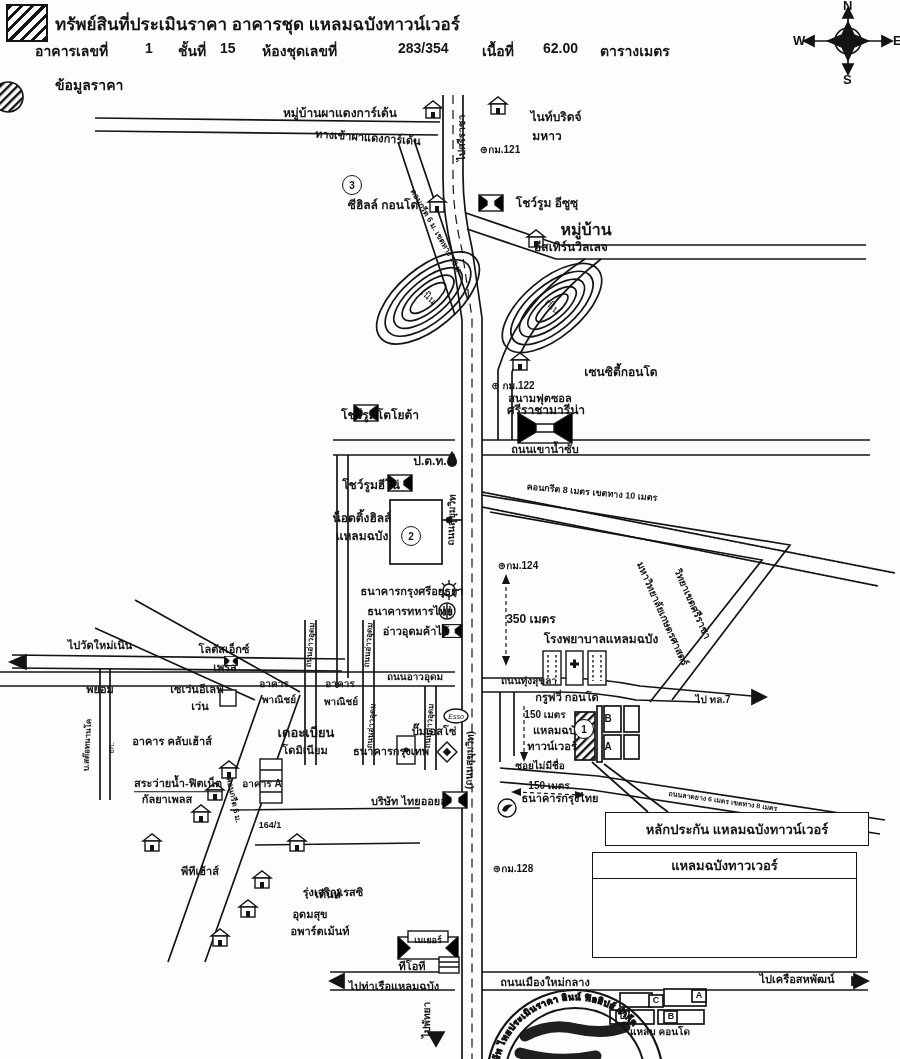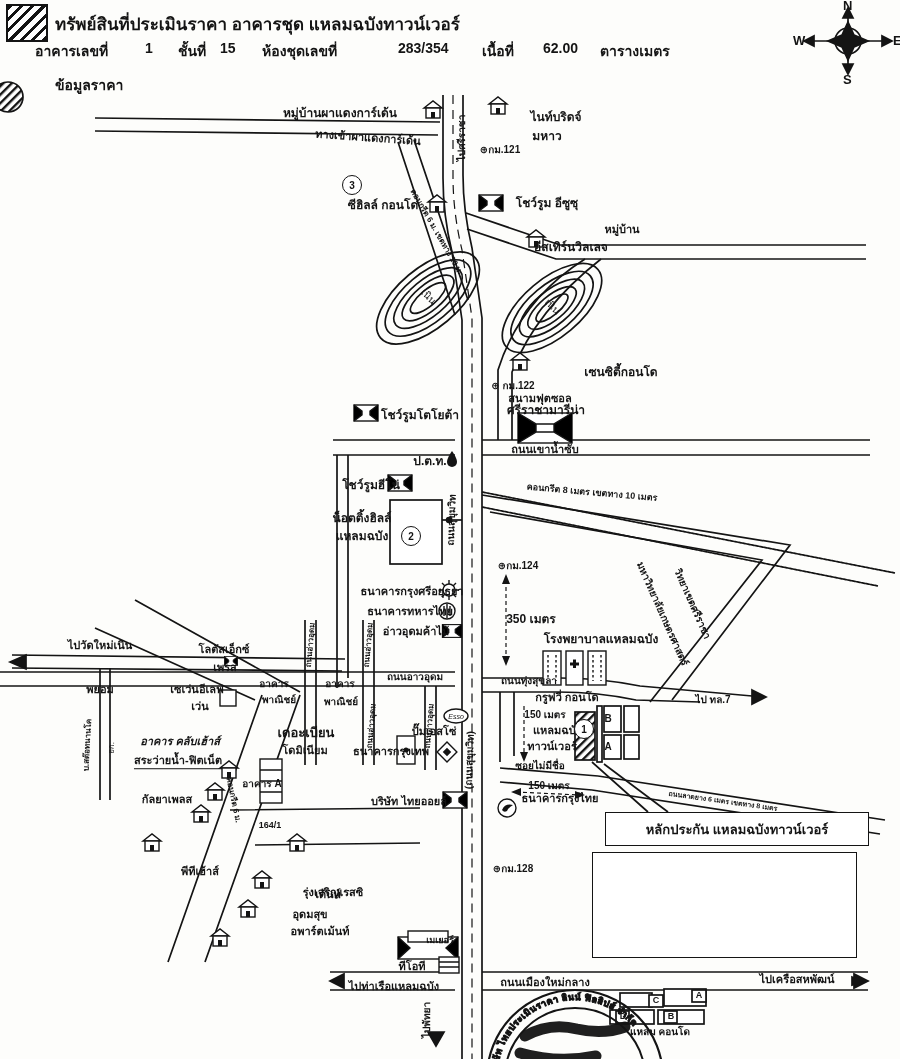--- a/index.html
+++ b/index.html
@@ -2,21 +2,21 @@
 <html><head>
 <meta charset="utf-8">
 <style>
   html,body{margin:0;padding:0;background:#e8e8e4;}
   #canvas{position:relative;width:900px;height:1059px;background:#fdfdfb;overflow:hidden;
           font-family:"Liberation Sans","DejaVu Sans",sans-serif;color:#141414;}
   svg{position:absolute;left:0;top:0;}
   #labels{position:absolute;left:0;top:0;width:100%;height:100%;z-index:3;}
   .ml{position:absolute;white-space:nowrap;line-height:1.05;color:#141414;}
   .b{font-weight:700;}
-  .u{border-bottom:1.5px solid #141414;padding-bottom:1px;}
+  .u{border-bottom:1.5px solid #141414;padding-bottom:1px;margin-top:23px;}
   .mk{position:absolute;width:18px;height:18px;border:1.6px solid #141414;border-radius:50%;
       background:#fff;display:flex;align-items:center;justify-content:center;
       font-size:10px;font-weight:700;transform:translate(-50%,-50%);z-index:4;}
   
   #header{position:absolute;left:0;top:0;width:100%;height:100px;z-index:5;}
   #title{position:absolute;left:55px;top:10px;font-size:17px;font-weight:700;}
   .hf{position:absolute;top:40px;font-size:14px;font-weight:700;}
   #price-row{position:absolute;left:55px;top:74px;font-size:14px;font-weight:700;}
   
   .cp{position:absolute;font-size:13px;font-weight:700;z-index:5;}
@@ -330,41 +330,42 @@
     <div id="price-row">ข้อมูลราคา</div>
   </div>
 
   <span class="cp" style="left:843px;top:-2px">N</span>
   <span class="cp" style="left:843px;top:72px">S</span>
   <span class="cp" style="left:793px;top:33px">W</span>
   <span class="cp" style="left:893px;top:33px">E</span>
 
   <div id="callout">หลักประกัน แหลมฉบังทาวน์เวอร์</div>
   <div id="legend">
+    <div class="lt">แหลมฉบังทาวเวอร์</div>
   </div>
 
   <div id="labels">
       <span class="ml b" style="left: 340px; top: 113px; font-size: 12px; transform: translate(-50%, -50%);">หมู่บ้านผาแดงการ์เด้น</span>
       <span class="ml b" style="left: 368px; top: 138px; font-size: 11px; transform: translate(-50%, -50%) rotate(4deg);">ทางเข้าผาแดงการ์เด้น</span>
       <span class="ml b" style="left: 556px; top: 117px; font-size: 12px; transform: translate(-50%, -50%);">ไนท์บริดจ์</span>
       <span class="ml b" style="left: 547px; top: 136px; font-size: 12px; transform: translate(-50%, -50%);">มหาว</span>
       <span class="ml b" style="left: 500px; top: 150px; font-size: 10px; transform: translate(-50%, -50%);">⊕กม.121</span>
       <span class="ml b" style="left: 383px; top: 205px; font-size: 12px; transform: translate(-50%, -50%);">ซีฮิลล์ กอนโด</span>
       <span class="ml b" style="left: 547px; top: 203px; font-size: 12px; transform: translate(-50%, -50%);">โชว์รูม อีซูซุ</span>
-      <span class="ml b" style="left: 586px; top: 230px; font-size: 11px; transform: translate(-50%, -50%); margin-left: 36px;">หมู่บ้าน</span>
+      <span class="ml b" style="left: 586px; top: 230px; font-size: 16px; transform: translate(-50%, -50%);">หมู่บ้าน</span>
       <span class="ml b" style="left: 571px; top: 247px; font-size: 12px; transform: translate(-50%, -50%);">อีสเทิร์นวิลเลจ</span>
       <span class="ml b" style="left: 462px; top: 138px; font-size: 10px; transform: translate(-50%, -50%) rotate(-90deg);">ไปศรีราชา</span>
       <span class="ml b" style="left: 436px; top: 232px; font-size: 8px; transform: translate(-50%, -50%) rotate(60deg);">คอนกรีต 6 ม. เขตทาง 10 ม.</span>
       <span class="ml" style="left: 428px; top: 297px; font-size: 10px; transform: translate(-50%, -50%) rotate(45deg);">เนิน</span>
       <span class="ml" style="left: 552px; top: 307px; font-size: 10px; transform: translate(-50%, -50%) rotate(45deg);">เนิน</span>
       <span class="ml b" style="left: 621px; top: 372px; font-size: 12px; transform: translate(-50%, -50%);">เซนซิตี้กอนโด</span>
       <span class="ml b" style="left: 513px; top: 386px; font-size: 10px; transform: translate(-50%, -50%);">⊕ กม.122</span>
       <span class="ml b" style="left: 540px; top: 399px; font-size: 11px; transform: translate(-50%, -50%);">สนามฟุตซอล</span>
       <span class="ml b" style="left: 546px; top: 410px; font-size: 12px; transform: translate(-50%, -50%);">ศรีราชามารีน่า</span>
-      <span class="ml b" style="left: 380px; top: 415px; font-size: 12px; transform: translate(-50%, -50%); margin-left: 40px;">โชว์รูมโตโยต้า</span>
+      <span class="ml b" style="left: 380px; top: 415px; font-size: 12px; transform: translate(-50%, -50%);">โชว์รูมโตโยต้า</span>
       <span class="ml b" style="left: 545px; top: 450px; font-size: 11px; transform: translate(-50%, -50%);">ถนนเขาน้ำซับ</span>
       <span class="ml b" style="left: 430px; top: 461px; font-size: 12px; transform: translate(-50%, -50%);">ป.ต.ท.</span>
       <span class="ml b" style="left: 371px; top: 485px; font-size: 12px; transform: translate(-50%, -50%);">โชว์รูมฮีโน่</span>
       <span class="ml b" style="left: 452px; top: 520px; font-size: 10px; transform: translate(-50%, -50%) rotate(-88deg);">ถนนสุขุมวิท</span>
       <span class="ml b" style="left: 592px; top: 493px; font-size: 9px; transform: translate(-50%, -50%) rotate(5deg);">คอนกรีต 8 เมตร เขตทาง 10 เมตร</span>
       <span class="ml b" style="left: 362px; top: 518px; font-size: 12px; transform: translate(-50%, -50%);">น็อตติ้งฮิลล์</span>
       <span class="ml b" style="left: 362px; top: 536px; font-size: 12px; transform: translate(-50%, -50%);">แหลมฉบัง</span>
       <span class="ml b" style="left: 518px; top: 566px; font-size: 10px; transform: translate(-50%, -50%);">⊕กม.124</span>
       <span class="ml b" style="left: 412px; top: 592px; font-size: 11px; transform: translate(-50%, -50%);">ธนาคารกรุงศรีอยุธยา</span>
       <span class="ml b" style="left: 410px; top: 612px; font-size: 11px; transform: translate(-50%, -50%);">ธนาคารทหารไทย</span>
@@ -383,21 +384,21 @@
       <span class="ml b" style="left: 279px; top: 700px; font-size: 10px; transform: translate(-50%, -50%);">พาณิชย์</span>
       <span class="ml b" style="left: 340px; top: 684px; font-size: 10px; transform: translate(-50%, -50%);">อาคาร</span>
       <span class="ml b" style="left: 341px; top: 702px; font-size: 10px; transform: translate(-50%, -50%);">พาณิชย์</span>
       <span class="ml b" style="left: 415px; top: 677px; font-size: 10px; transform: translate(-50%, -50%);">ถนนอาวอุดม</span>
       <span class="ml b" style="left: 311px; top: 645px; font-size: 8px; transform: translate(-50%, -50%) rotate(-85deg);">ถนนอ่าวอุดม</span>
       <span class="ml b" style="left: 369px; top: 645px; font-size: 8px; transform: translate(-50%, -50%) rotate(-85deg);">ถนนอ่าวอุดม</span>
       <span class="ml b" style="left: 372px; top: 726px; font-size: 8px; transform: translate(-50%, -50%) rotate(-85deg);">ถนนอ่าวอุดม</span>
       <span class="ml b" style="left: 430px; top: 726px; font-size: 8px; transform: translate(-50%, -50%) rotate(-85deg);">ถนนอ่าวอุดม</span>
       <span class="ml b" style="left: 88px; top: 745px; font-size: 8px; transform: translate(-50%, -50%) rotate(-87deg);">บ.สต๊อทนานโค</span>
       <span class="ml" style="left: 112px; top: 748px; font-size: 8px; transform: translate(-50%, -50%) rotate(-87deg);">ฮก.</span>
-      <span class="ml b" style="left: 180px; top: 742px; font-size: 11px; transform: translate(-50%, -50%); font-style: italic;">อาคาร คลับเฮ้าส์</span>
+      <span class="ml b" style="left: 172px; top: 742px; font-size: 11px; transform: translate(-50%, -50%);">อาคาร คลับเฮ้าส์</span>
       <span class="ml b u" style="left: 178px; top: 762px; font-size: 11px; transform: translate(-50%, -50%);">สระว่ายน้ำ-ฟิตเน็ต</span>
       <span class="ml b" style="left: 306px; top: 733px; font-size: 13px; transform: translate(-50%, -50%);">เดอะเบียน</span>
       <span class="ml b" style="left: 305px; top: 751px; font-size: 11px; transform: translate(-50%, -50%);">โดมิเนียม</span>
       <span class="ml b" style="left: 434px; top: 732px; font-size: 11px; transform: translate(-50%, -50%);">ปั๊มเอสโซ่</span>
       <span class="ml b" style="left: 391px; top: 752px; font-size: 11px; transform: translate(-50%, -50%);">ธนาคารกรุงเทพ</span>
       <span class="ml b" style="left: 409px; top: 802px; font-size: 11px; transform: translate(-50%, -50%);">บริษัท ไทยออยล์</span>
       <span class="ml b" style="left: 529px; top: 681px; font-size: 10px; transform: translate(-50%, -50%);">ถนนทุ่งสุขลา</span>
       <span class="ml b" style="left: 567px; top: 698px; font-size: 11px; transform: translate(-50%, -50%);">กรูฟวี่ กอนโด</span>
       <span class="ml b" style="left: 545px; top: 715px; font-size: 10px; transform: translate(-50%, -50%);">150 เมตร</span>
       <span class="ml b" style="left: 557px; top: 731px; font-size: 11px; transform: translate(-50%, -50%);">แหลมฉบัง</span>
@@ -413,21 +414,21 @@
       <span class="ml b" style="left: 513px; top: 869px; font-size: 10px; transform: translate(-50%, -50%);">⊕กม.128</span>
       <span class="ml b" style="left: 167px; top: 800px; font-size: 11px; transform: translate(-50%, -50%);">กัลยาเพลส</span>
       <span class="ml b" style="left: 262px; top: 784px; font-size: 10px; transform: translate(-50%, -50%);">อาคาร A</span>
       <span class="ml b" style="left: 246px; top: 826px; font-size: 9px; transform: translate(-50%, -50%); margin-left: 24px;">164/1</span>
       <span class="ml b" style="left: 233px; top: 800px; font-size: 8px; transform: translate(-50%, -50%) rotate(78deg);">คอนกรีต 6 ม.</span>
       <span class="ml b" style="left: 200px; top: 872px; font-size: 11px; transform: translate(-50%, -50%);">พีทีเฮ้าส์</span>
       <span class="ml b" style="left: 333px; top: 877px; font-size: 11px; transform: translate(-50%, -50%); margin-top: 16px;">รุ่งเจริญเรสซิ</span>
       <span class="ml b" style="left: 328px; top: 895px; font-size: 11px; transform: translate(-50%, -50%);">เด้นท์</span>
       <span class="ml b" style="left: 310px; top: 915px; font-size: 11px; transform: translate(-50%, -50%);">อุดมสุข</span>
       <span class="ml b" style="left: 320px; top: 932px; font-size: 11px; transform: translate(-50%, -50%);">อพาร์ตเม้นท์</span>
-      <span class="ml b" style="left: 440px; top: 941px; font-size: 9px; transform: translate(-50%, -50%);">เมเยอร์</span>
+      <span class="ml b" style="left: 428px; top: 941px; font-size: 9px; transform: translate(-50%, -50%);">เมเยอร์</span>
       <span class="ml b" style="left: 412px; top: 967px; font-size: 11px; transform: translate(-50%, -50%);">ทีโอที</span>
       <span class="ml b" style="left: 394px; top: 987px; font-size: 11px; transform: translate(-50%, -50%);">ไปท่าเรือแหลมฉบัง</span>
       <span class="ml b" style="left: 545px; top: 983px; font-size: 11px; transform: translate(-50%, -50%);">ถนนเมืองใหม่กลาง</span>
       <span class="ml b" style="left: 797px; top: 980px; font-size: 11px; transform: translate(-50%, -50%);">ไปเครือสหพัฒน์</span>
       <span class="ml b" style="left: 427px; top: 1020px; font-size: 10px; transform: translate(-50%, -50%) rotate(-90deg);">ไปพัทยา</span>
       <span class="ml b" style="left: 656px; top: 1001px; font-size: 9px; transform: translate(-50%, -50%);">C</span>
       <span class="ml b" style="left: 699px; top: 996px; font-size: 9px; transform: translate(-50%, -50%);">A</span>
       <span class="ml b" style="left: 623px; top: 1017px; font-size: 9px; transform: translate(-50%, -50%);">D</span>
       <span class="ml b" style="left: 671px; top: 1017px; font-size: 9px; transform: translate(-50%, -50%);">B</span>
       <span class="ml b" style="left: 660px; top: 1032px; font-size: 10px; transform: translate(-50%, -50%);">แหลม คอนโด</span>

